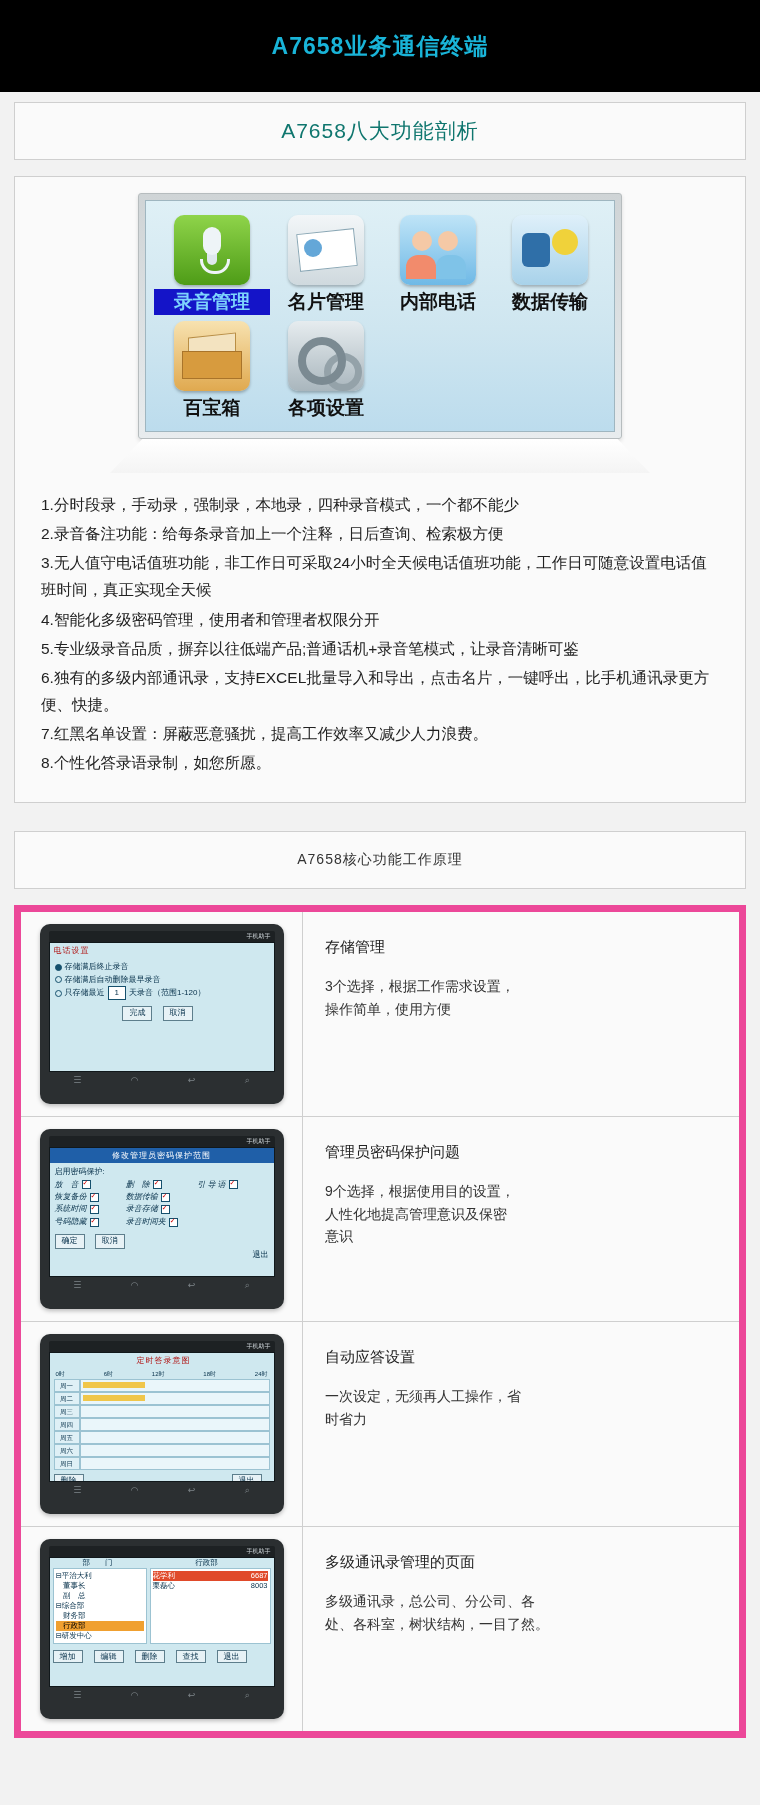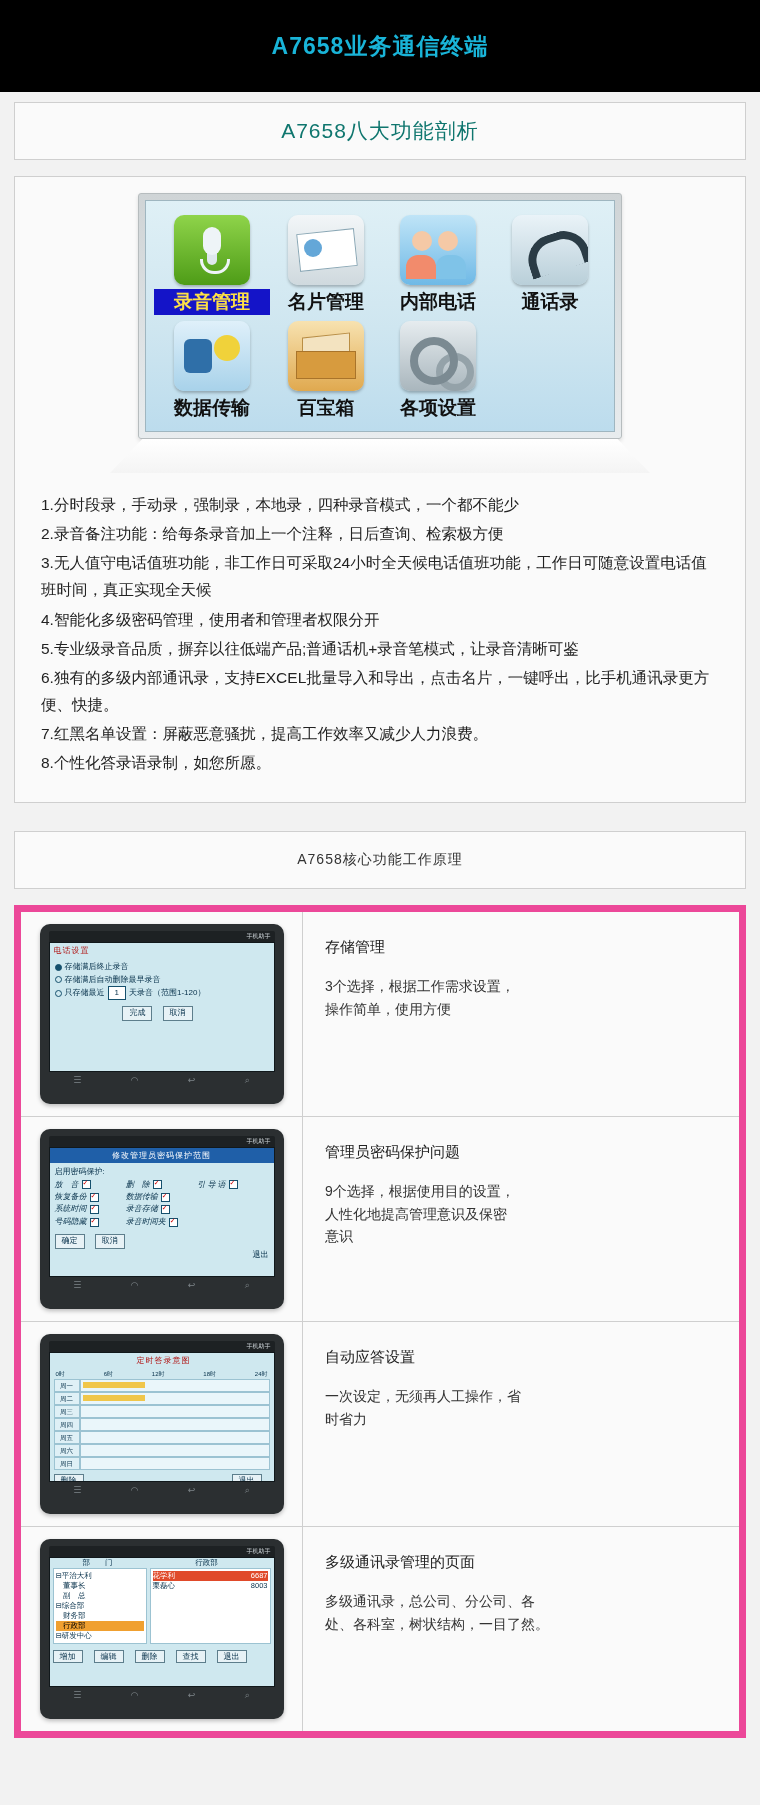--- a/index.html
+++ b/index.html
@@ -65,21 +65,21 @@
     width:76px;height:70px;border-radius:10px;
     position:relative;
     box-shadow:0 2px 3px rgba(0,0,0,.25);
     overflow:hidden;
   }
   .icon-label{
     margin-top:4px;
     font-size:19px;color:#111;font-weight:bold;letter-spacing:0px;
     white-space:nowrap;
   }
-  .icon-label.sel{background:#1414c8;color:#fde047;padding:0 20px;}
+  .icon-label.sel{background:#1414c8;color:#7dd3fc;padding:0 20px;}
 
   
   .art-mic{background:linear-gradient(#8fd44a,#4e9c17);}
   .art-mic:after{
     content:"";position:absolute;left:50%;top:12px;margin-left:-9px;
     width:18px;height:28px;border-radius:9px;background:#eef4f7;
     box-shadow:0 14px 0 -4px #dfe8ee;
   }
   .art-mic:before{
     content:"";position:absolute;left:50%;top:44px;margin-left:-12px;
@@ -266,24 +266,20 @@
               <div class="icon-art art-mic"></div>
               <div class="icon-label sel">录音管理</div>
             </div>
             <div class="icon-cell">
               <div class="icon-art art-card"></div>
               <div class="icon-label">名片管理</div>
             </div>
             <div class="icon-cell">
               <div class="icon-art art-people"></div>
               <div class="icon-label">内部电话</div>
-            </div>
-            <div class="icon-cell">
-              <div class="icon-art art-phone"></div>
-              <div class="icon-label">通话录</div>
             </div>
             <div class="icon-cell">
               <div class="icon-art art-data"></div>
               <div class="icon-label">数据传输</div>
             </div>
             <div class="icon-cell">
               <div class="icon-art art-box"></div>
               <div class="icon-label">百宝箱</div>
             </div>
             <div class="icon-cell">

